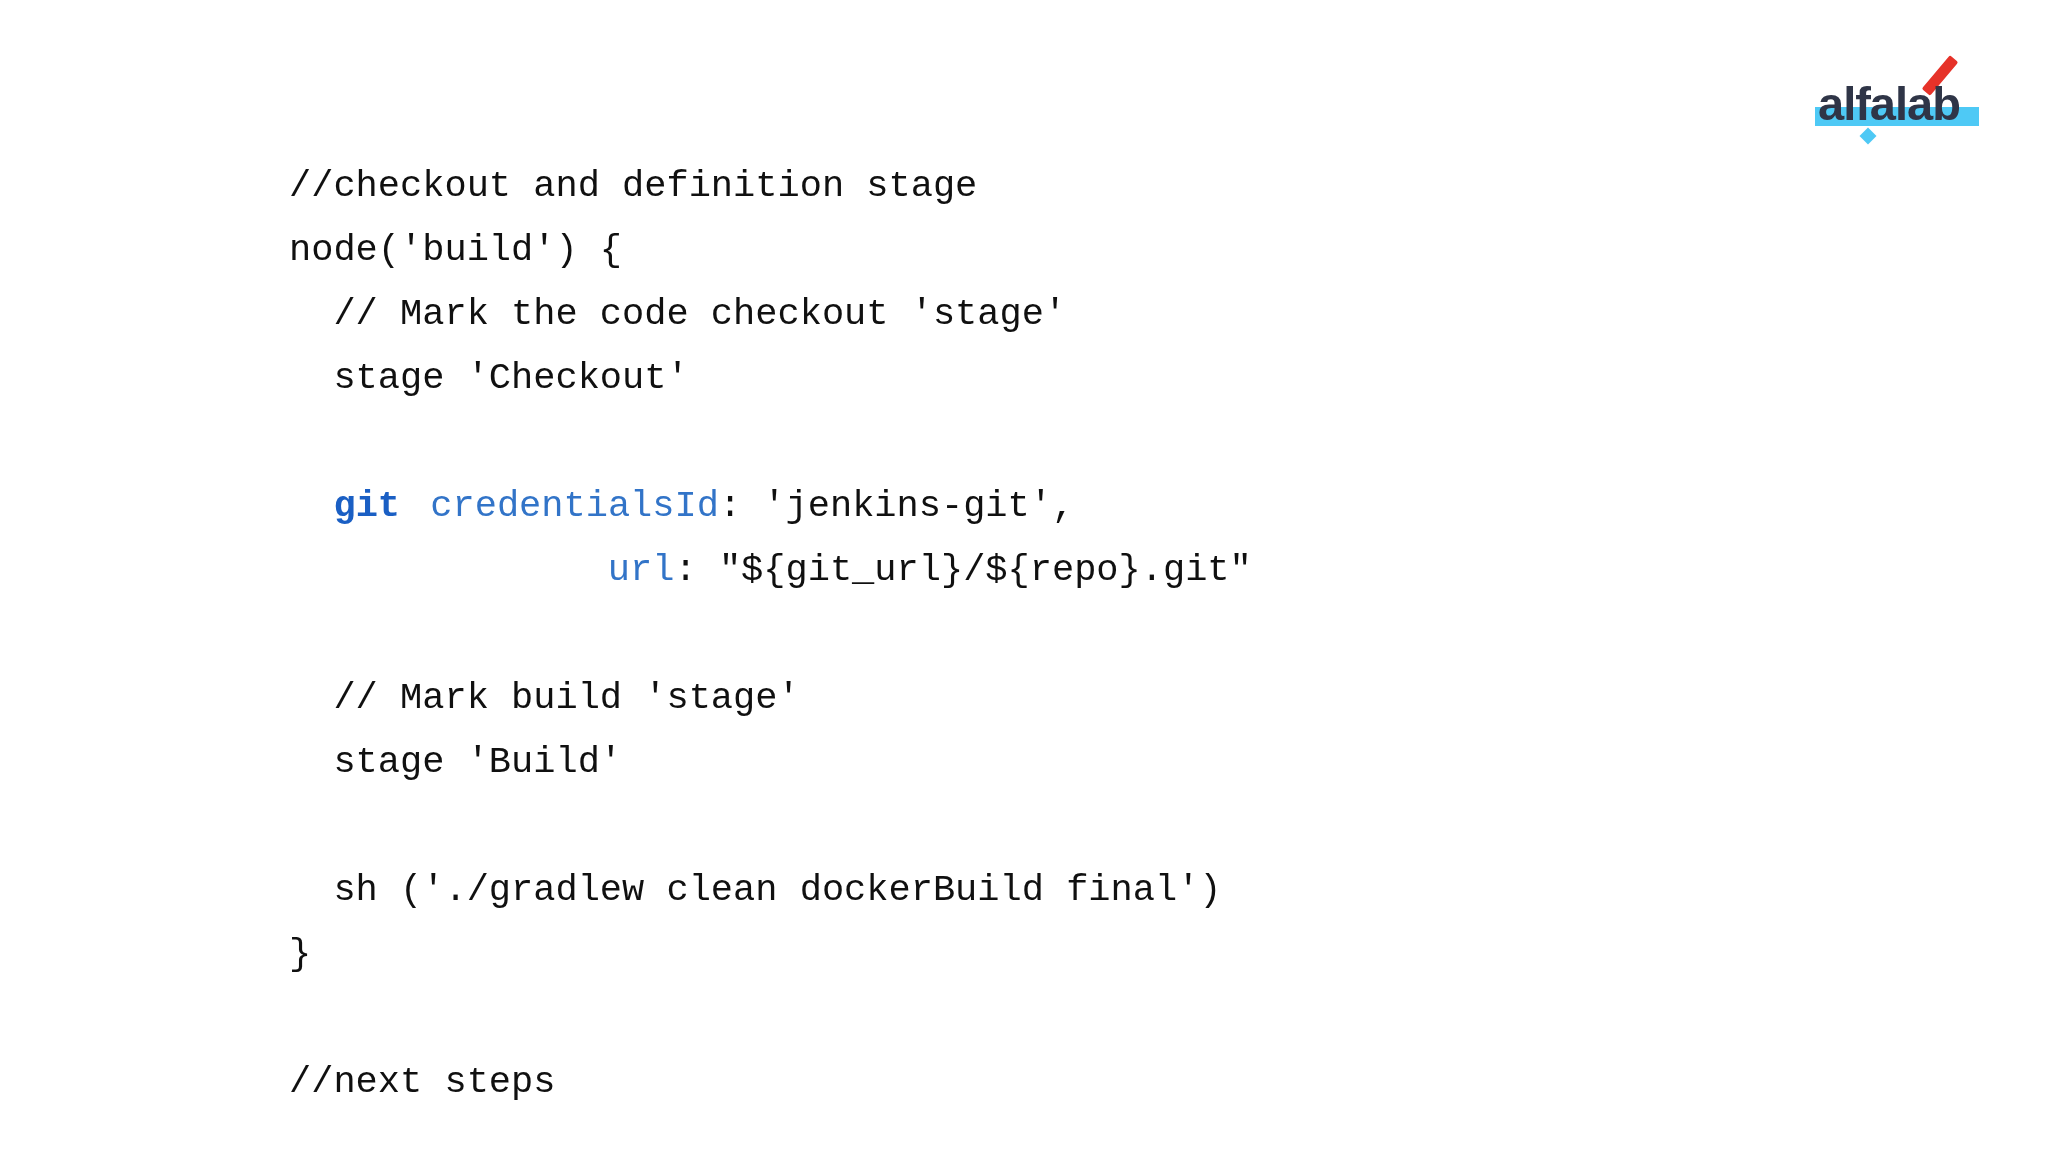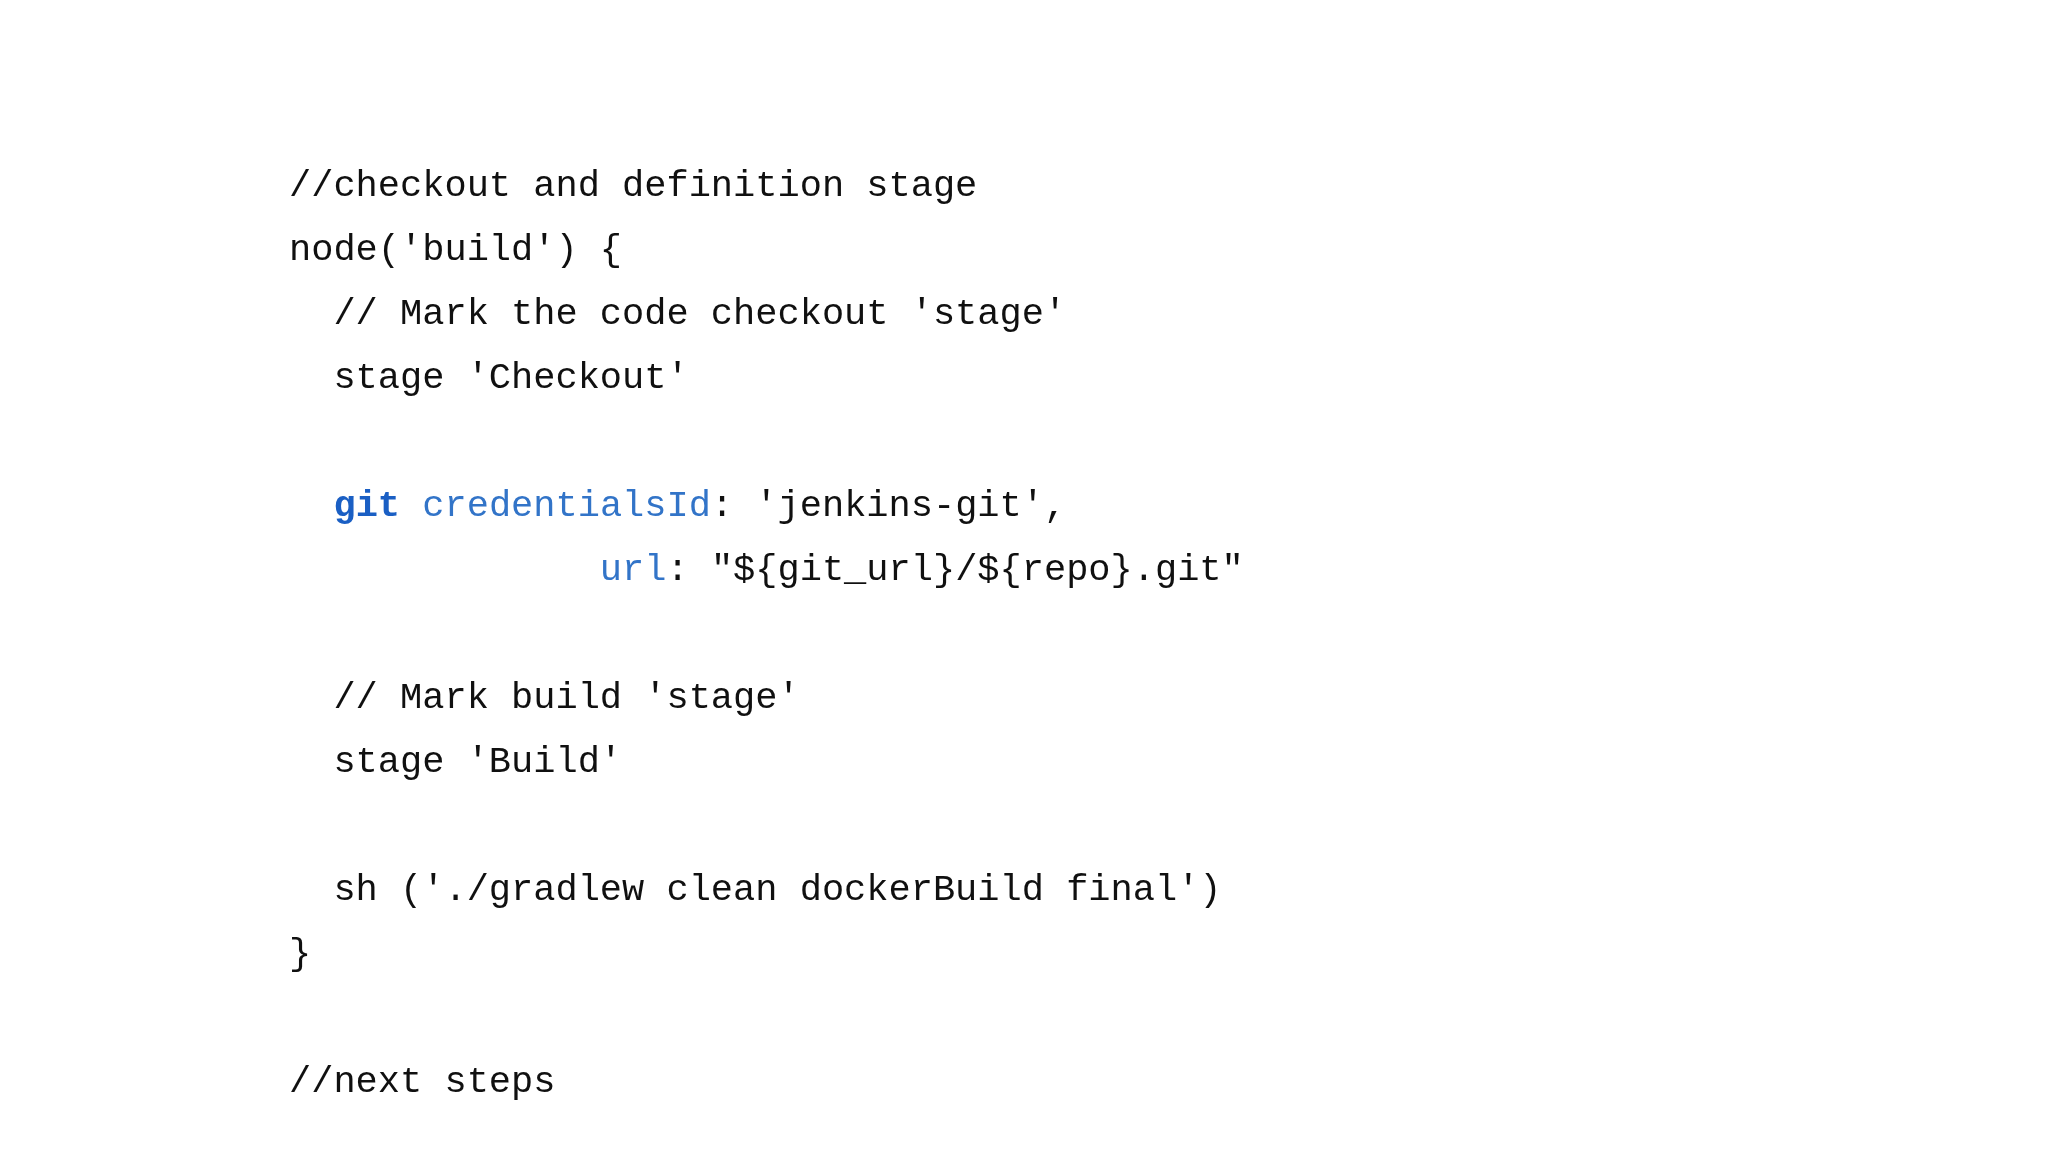--- a/index.html
+++ b/index.html
@@ -28,21 +28,21 @@
     margin: 0;
     font-family: "Liberation Mono", "DejaVu Sans Mono", monospace;
     font-size: 37px;
     line-height: 64px;
     letter-spacing: 0;
     white-space: pre;
     color: var(--code-color, #101010);
   }
   pre.code .plain { color: var(--code-color, #101010); }
   pre.code .kw    { color: var(--kw-color, #1a5fc4); font-weight: bold; }
-  pre.code .param { color: var(--param-color, #3274c8); }
+  pre.code .param { color: var(--param-color, #3274c8); margin-left: 8px; }
 
   
   .logo {
     position: absolute;
     left: 1813px;
     top: 55px;
     width: 180px;
     height: 95px;
   }
   .logo-bar {
@@ -82,16 +82,22 @@
     height: 12px;
     background: var(--cyan, #4ec9f5);
     transform: rotate(45deg);
   }
 </style>
 </head>
 <body>
 
 <div class="stage">
 
+  <div class="logo">
+    <div class="logo-bar"></div>
+    <div class="logo-slash"></div>
+    <div class="logo-text">alfalab</div>
+    <div class="logo-diamond"></div>
+  </div>
 
   <pre class="code" id="code-block"><div><span class="plain">//checkout and definition stage</span></div><div><span class="plain">node('build') {</span></div><div><span class="plain">  // Mark the code checkout 'stage'</span></div><div><span class="plain">  stage 'Checkout'</span></div><div>&nbsp;</div><div><span class="plain">  </span><span class="kw">git</span><span class="plain"> </span><span class="param">credentialsId</span><span class="plain">: 'jenkins-git',</span></div><div><span class="plain">              </span><span class="param">url</span><span class="plain">: "${git_url}/${repo}.git"</span></div><div>&nbsp;</div><div><span class="plain">  // Mark build 'stage'</span></div><div><span class="plain">  stage 'Build'</span></div><div>&nbsp;</div><div><span class="plain">  sh ('./gradlew clean dockerBuild final')</span></div><div><span class="plain">}</span></div><div>&nbsp;</div><div><span class="plain">//next steps</span></div></pre>
 
 </div>
 
 </body></html>

